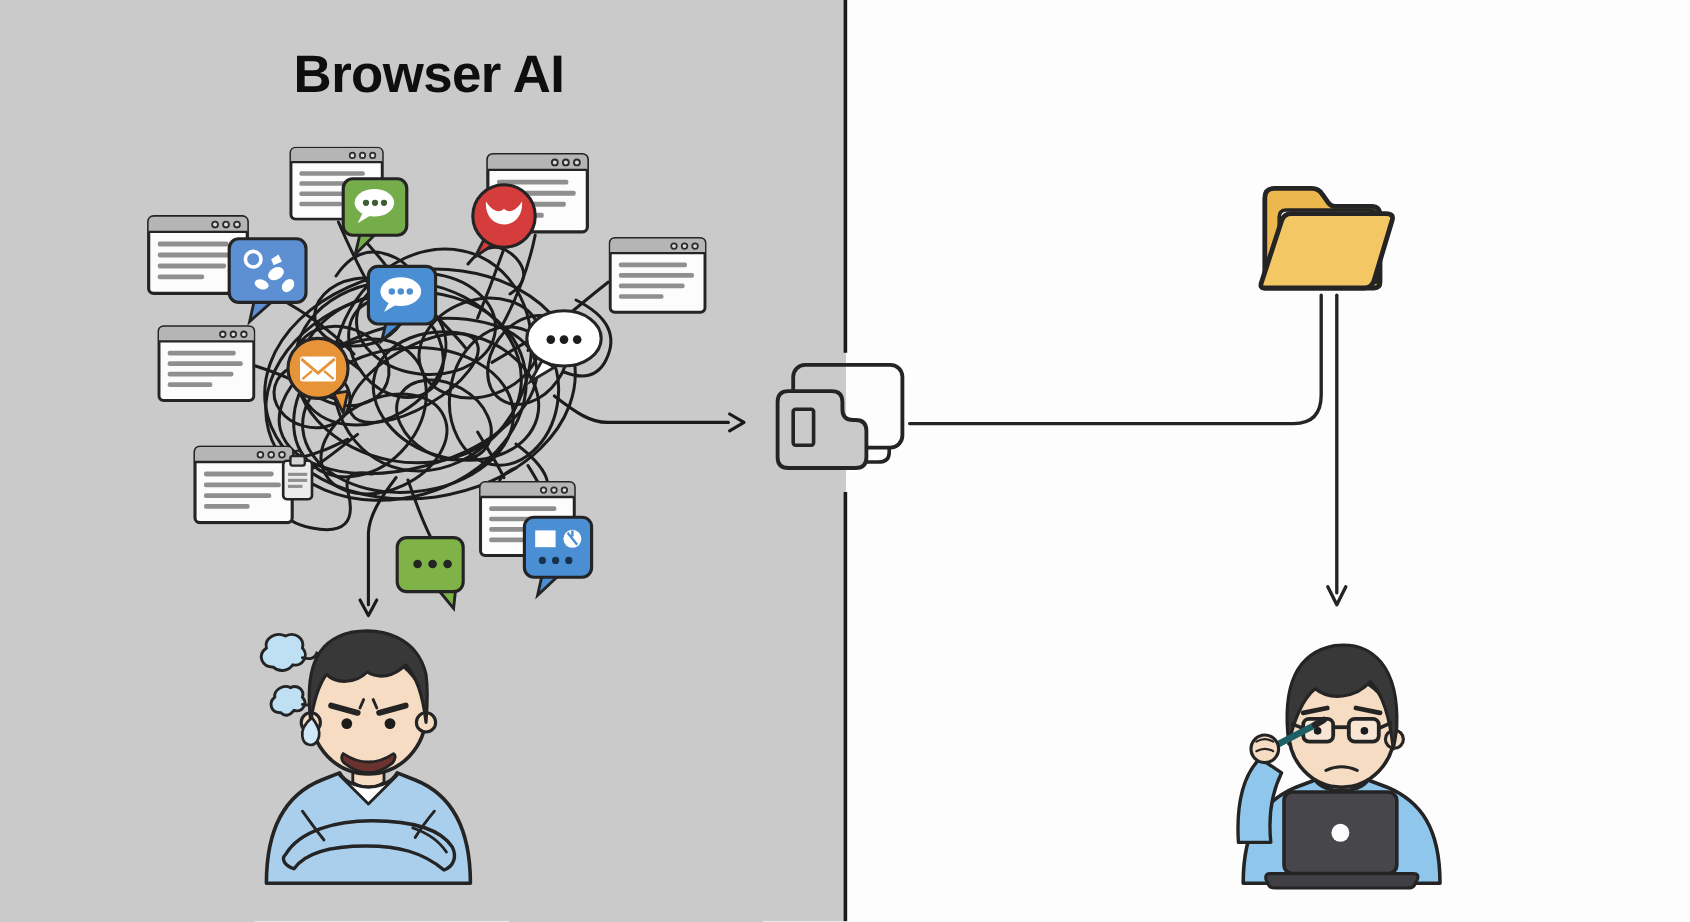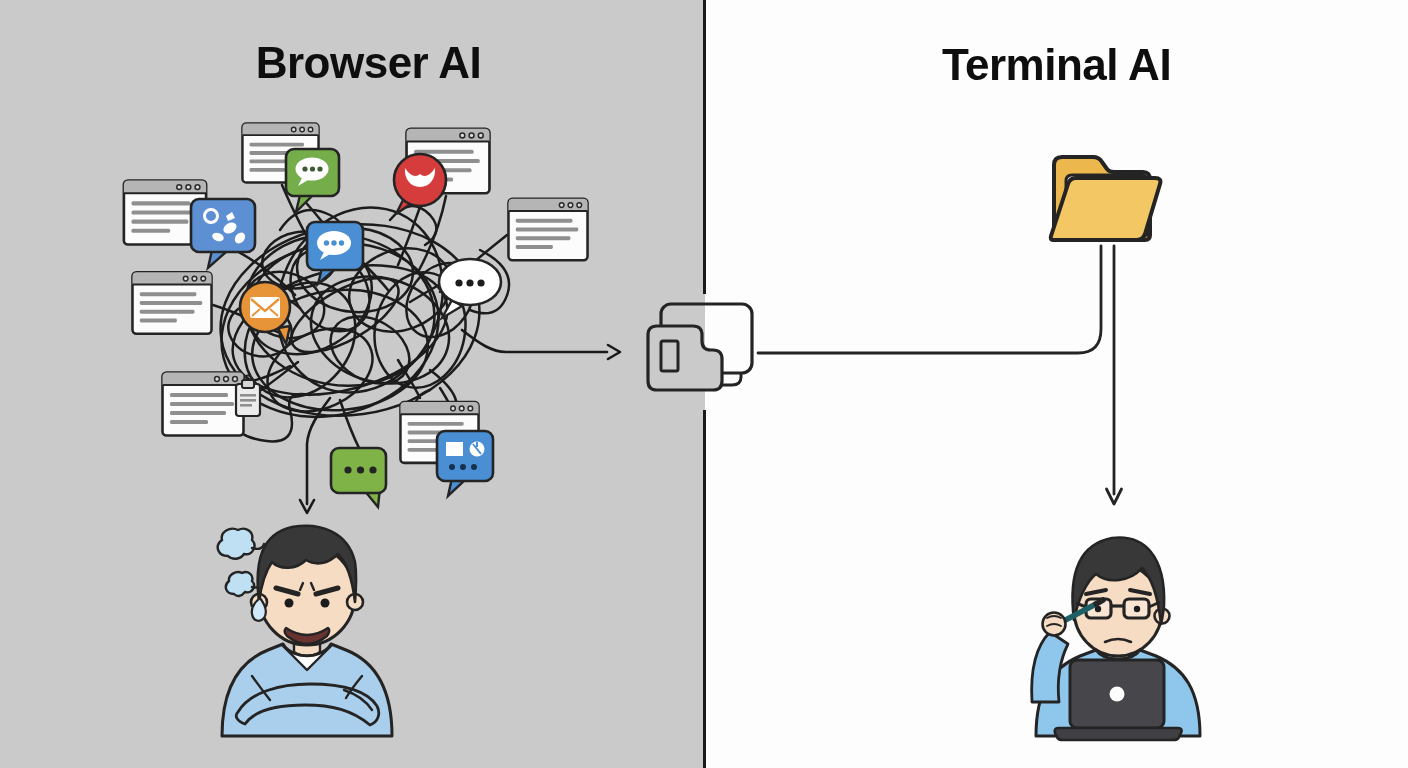--- a/index.html
+++ b/index.html
@@ -1,21 +1,21 @@
 <!DOCTYPE html>
 <html><head>
 <meta charset="utf-8">
 <style>
   html,body{margin:0;padding:0;background:#ffffff;}
   .canvas{position:relative;width:1408px;height:768px;overflow:hidden;font-family:"Liberation Sans",sans-serif;}
   .panel{position:absolute;top:0;height:768px;}
   .panel-left{left:0;width:705px;}
   .panel-right{left:705px;width:703px;}
   .title{position:absolute;font-weight:700;font-size:44px;letter-spacing:-0.5px;color:#0e0e0e;text-align:center;}
-  .title-left{left:16px;top:38px;width:705px;}
+  .title-left{left:5px;top:38px;width:705px;}
   .title-right{left:705px;top:40px;width:703px;}
   svg.scene{position:absolute;left:0;top:0;width:1408px;height:768px;}
   .win-line{fill:#8f8f8f;}
 </style>
 </head>
 <body>
 
 <div class="canvas">
 
   <div class="panel panel-left" style="background-color: rgb(202, 202, 202);"></div>
@@ -277,14 +277,13 @@
 
       <g>
         <rect x="1070" y="660" width="94" height="68" rx="7" stroke="#242424" stroke-width="3" fill="#46464b"></rect>
         <circle cx="1117" cy="694" r="7.5" fill="#fdfdfd"></circle>
         <path d="M 1058,728 H 1178 Q 1183,728 1181,733 L 1179,737 Q 1178,740 1173,740 H 1063 Q 1058,740 1057,737 L 1055,733 Q 1054,728 1058,728 Z" fill="#3f3f44" stroke="#242424" stroke-width="2.6"></path>
       </g>
     </g>
   </svg>
 
   <div class="title title-left">Browser AI</div>
-  <div class="title title-right">Terminal AI</div>
 </div>
 
 </body></html>

